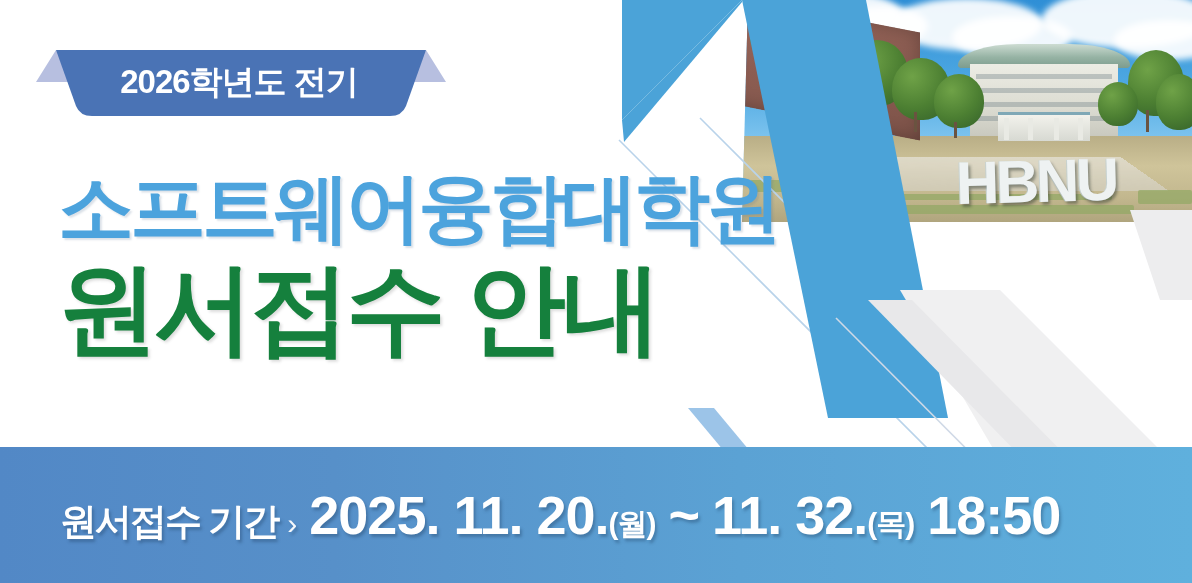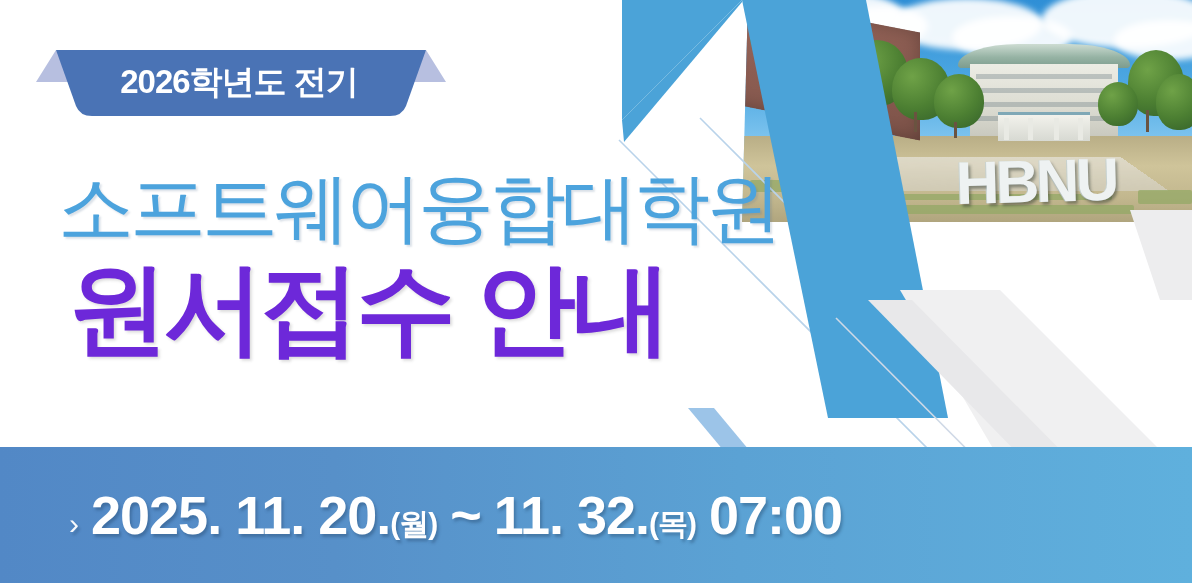--- a/index.html
+++ b/index.html
@@ -187,36 +187,35 @@
   
   .headline {
     position: absolute;
     left: 58px;
     top: 168px;
     z-index: 5;
   }
   .title-line1 {
     color: #4ca3dd;
     font-size: 76px;
-    font-weight: normal;
+    font-weight: bold;
     letter-spacing: -4px;
     line-height: 1.06;
     white-space: nowrap;
     text-shadow: 2px 2px 2px rgba(90,120,150,0.22);
   }
   .title-line2 {
-    color: #6d28d9;
+    color: #15803d;
     font-size: 100px;
     font-weight: bold;
     letter-spacing: -4px;
     line-height: 1.1;
     white-space: nowrap;
     margin-top: 4px;
     text-shadow: 2px 2px 3px rgba(60,60,60,0.18);
-    margin-left: 10px;
   }
 
   
   .date-bar {
     position: absolute;
     left: 0; right: 0;
     top: 447px;
     height: 136px;
     background: linear-gradient(90deg, #5288c6 0%, #5790c9 28%, #5ba2d4 62%, #5fb0dd 100%);
     display: flex;
@@ -357,26 +356,27 @@
     <div class="ribbon-label">2026학년도 전기</div>
   </div>
 
   <div class="headline">
     <div class="title-line1">소프트웨어융합대학원</div>
     <div class="title-line2">원서접수 안내</div>
   </div>
 
   <div class="date-bar">
     <div class="date-inner">
+      <span class="date-label">원서접수 기간</span>
       <span class="date-sep">›</span>
       <span class="date-main">2025. 11. 20.</span>
       <span class="date-day">(월)</span>
       <span class="date-gap"></span>
       <span class="date-main">~</span>
       <span class="date-gap"></span>
       <span class="date-main">11. 32.</span>
       <span class="date-day">(목)</span>
       <span class="date-gap"></span>
-      <span class="date-main">07:00</span>
+      <span class="date-main">18:50</span>
     </div>
   </div>
 
 </div>
 
 </body></html>

